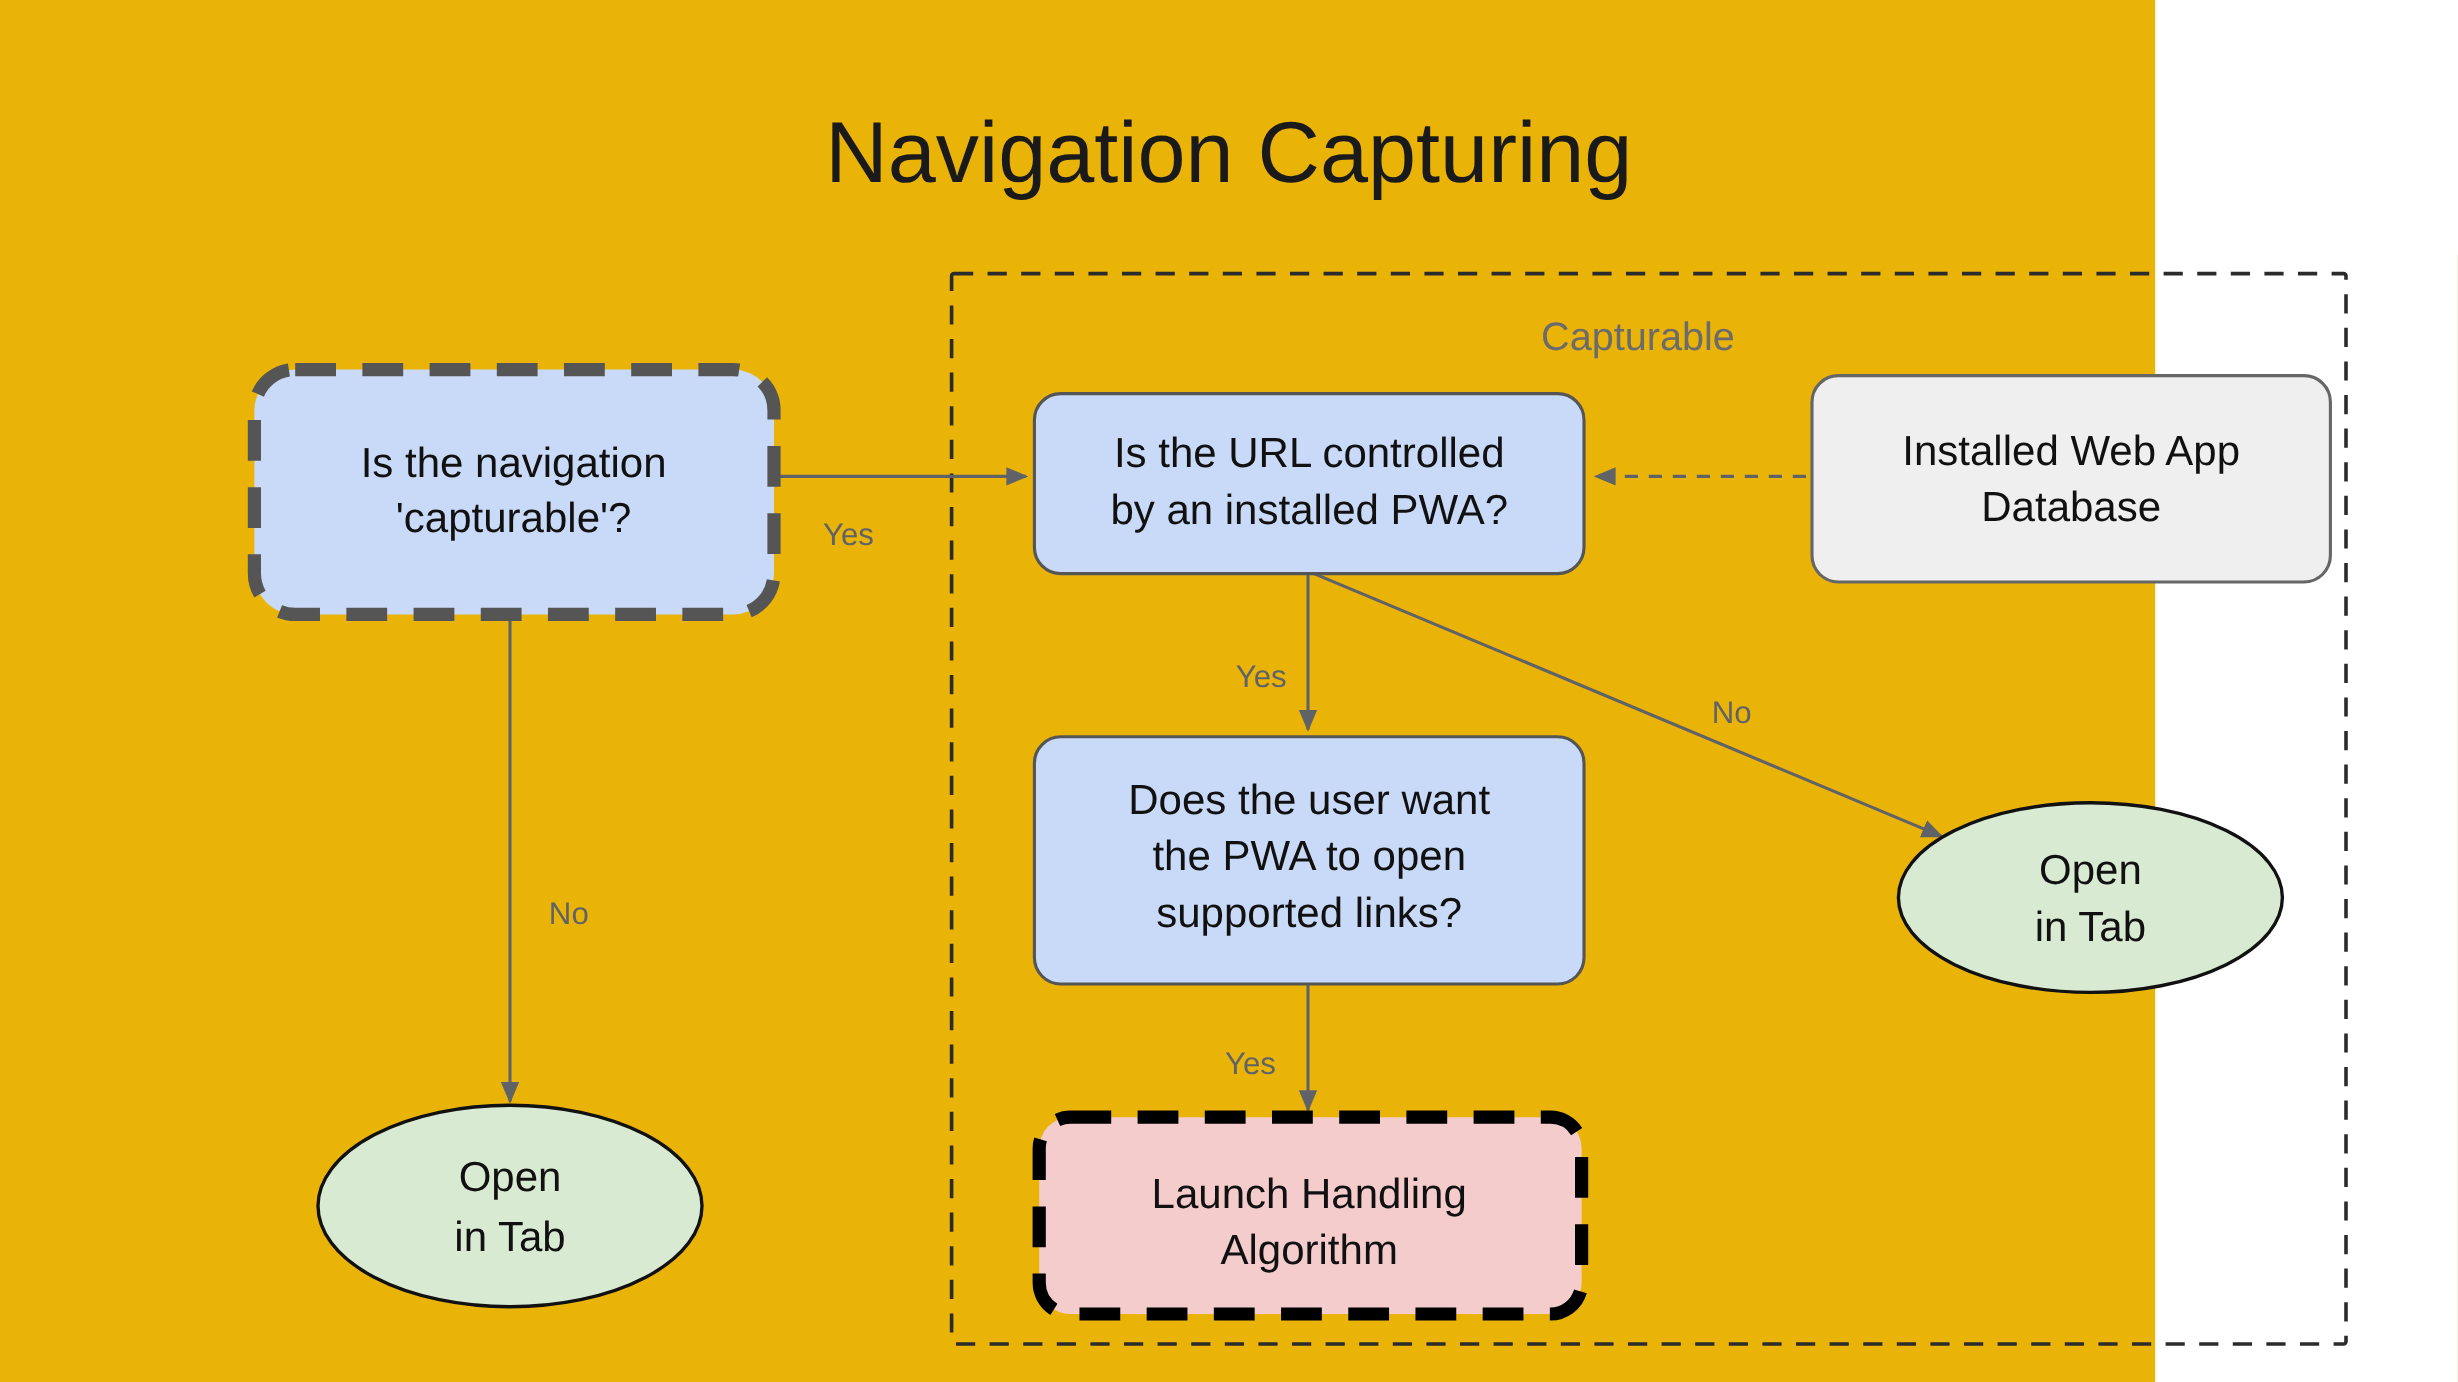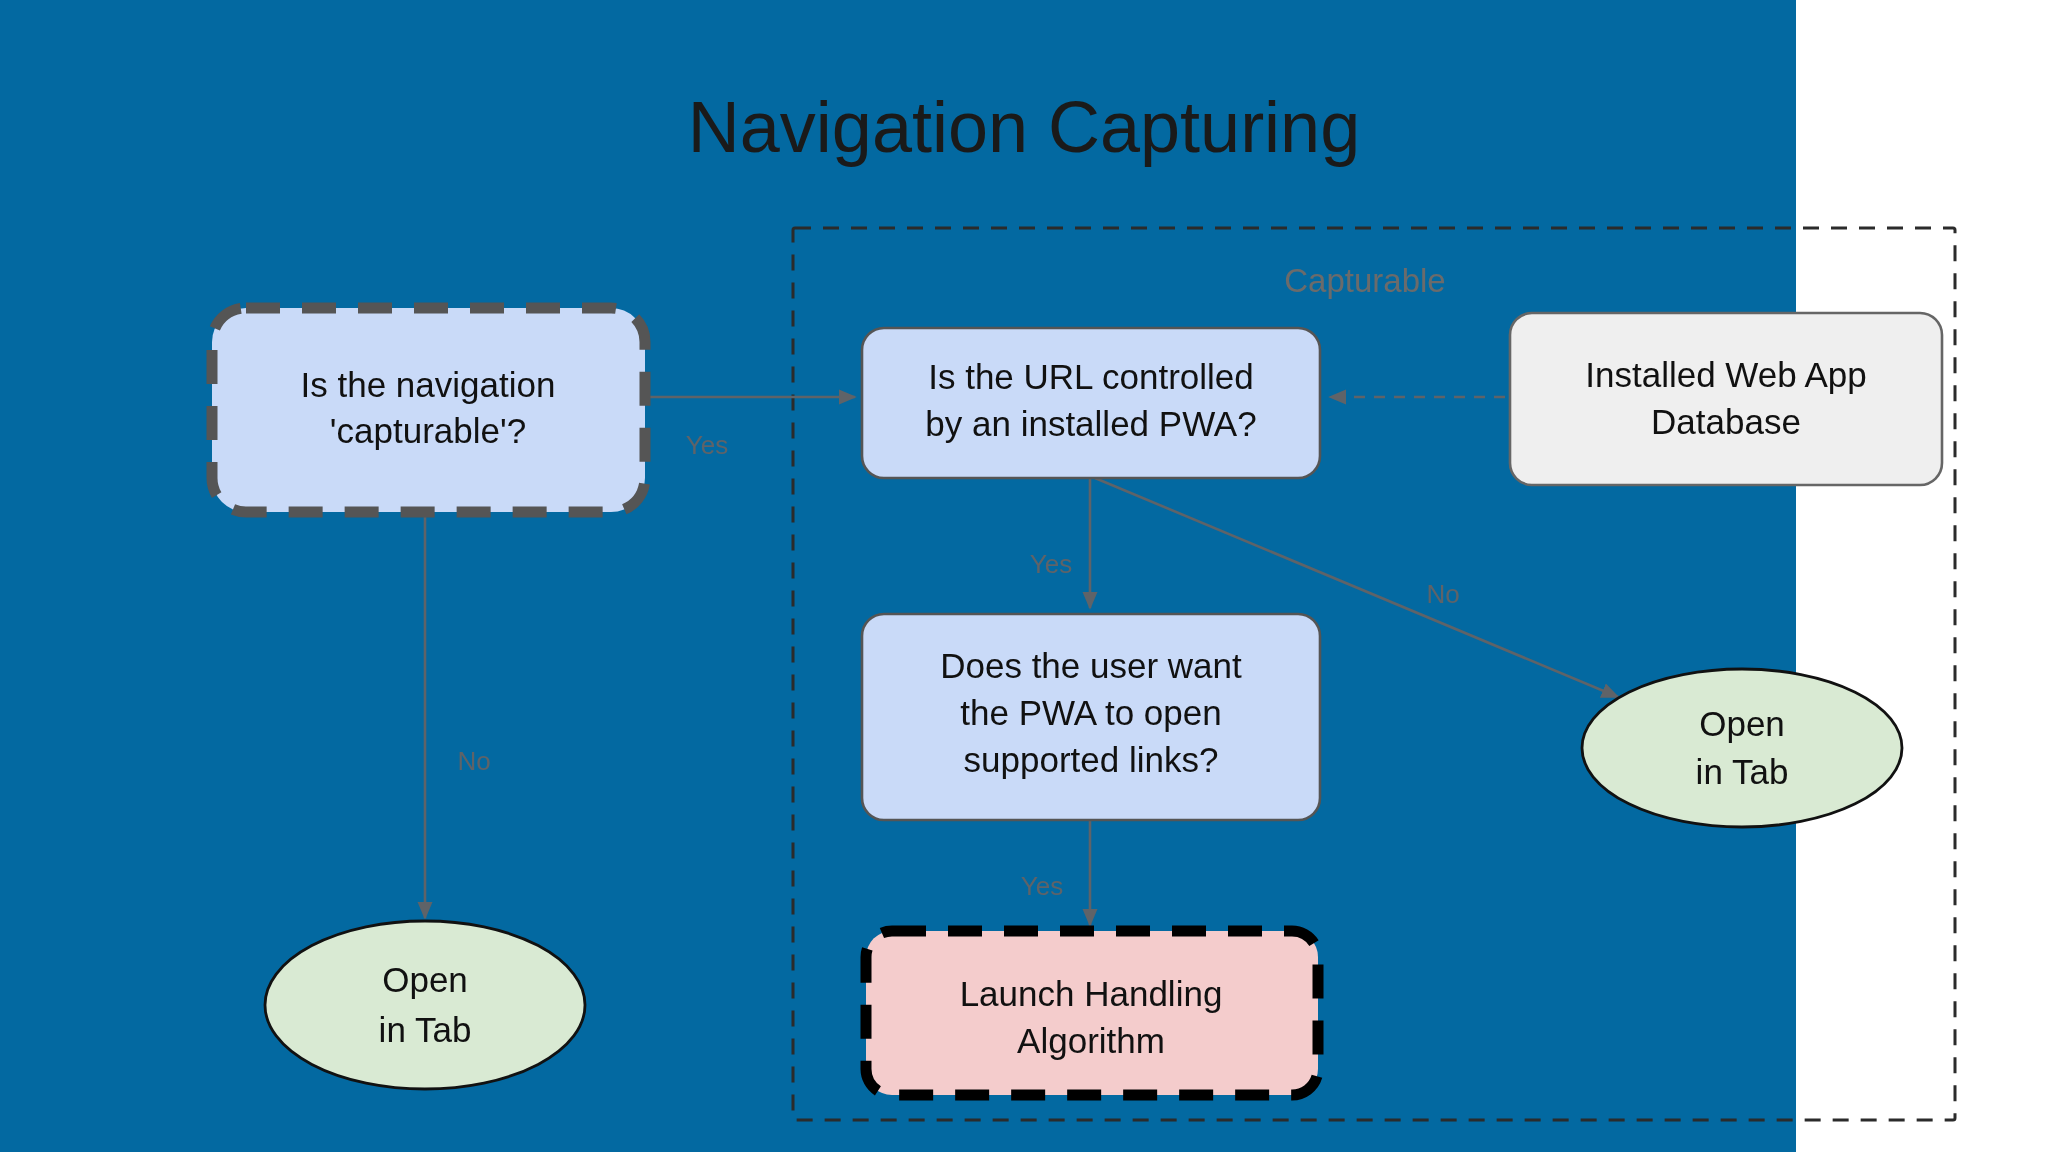--- a/index.html
+++ b/index.html
@@ -11,21 +11,21 @@
     width: 2048px;
     height: 1152px;
     font-family: "Liberation Sans", sans-serif;
     overflow: hidden;
     position: relative;
   }
   #stage {
     position: relative;
     width: 1796px;
     height: 1152px;
-    background: #0369a1;
+    background: #eab308;
   }
   #diagram {
     position: absolute;
     top: 0;
     left: 0;
     width: 2048px;
     height: 1152px;
   }
   .title-text {
     font-family: "Liberation Sans", sans-serif;

